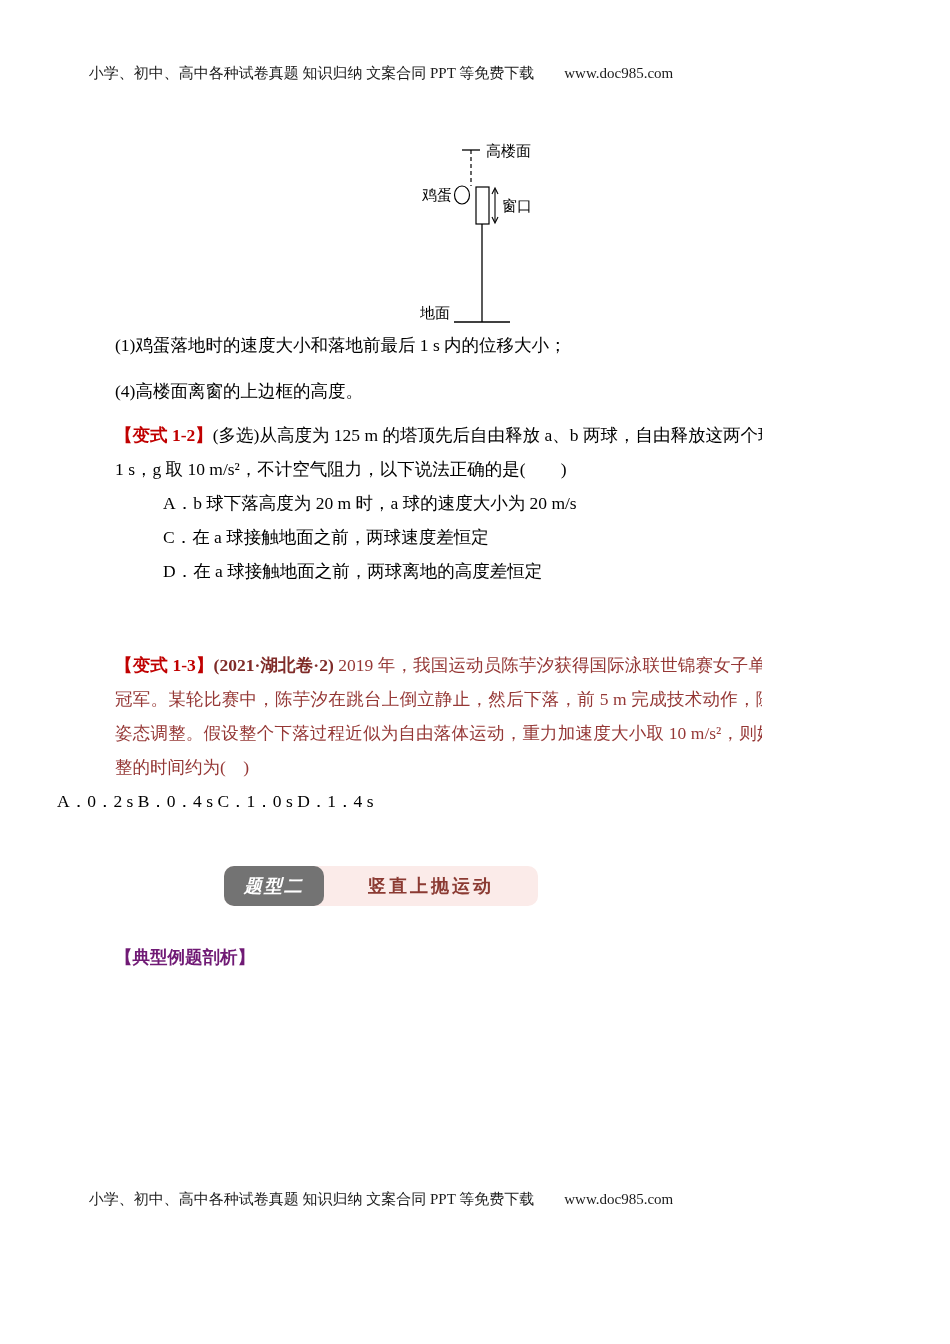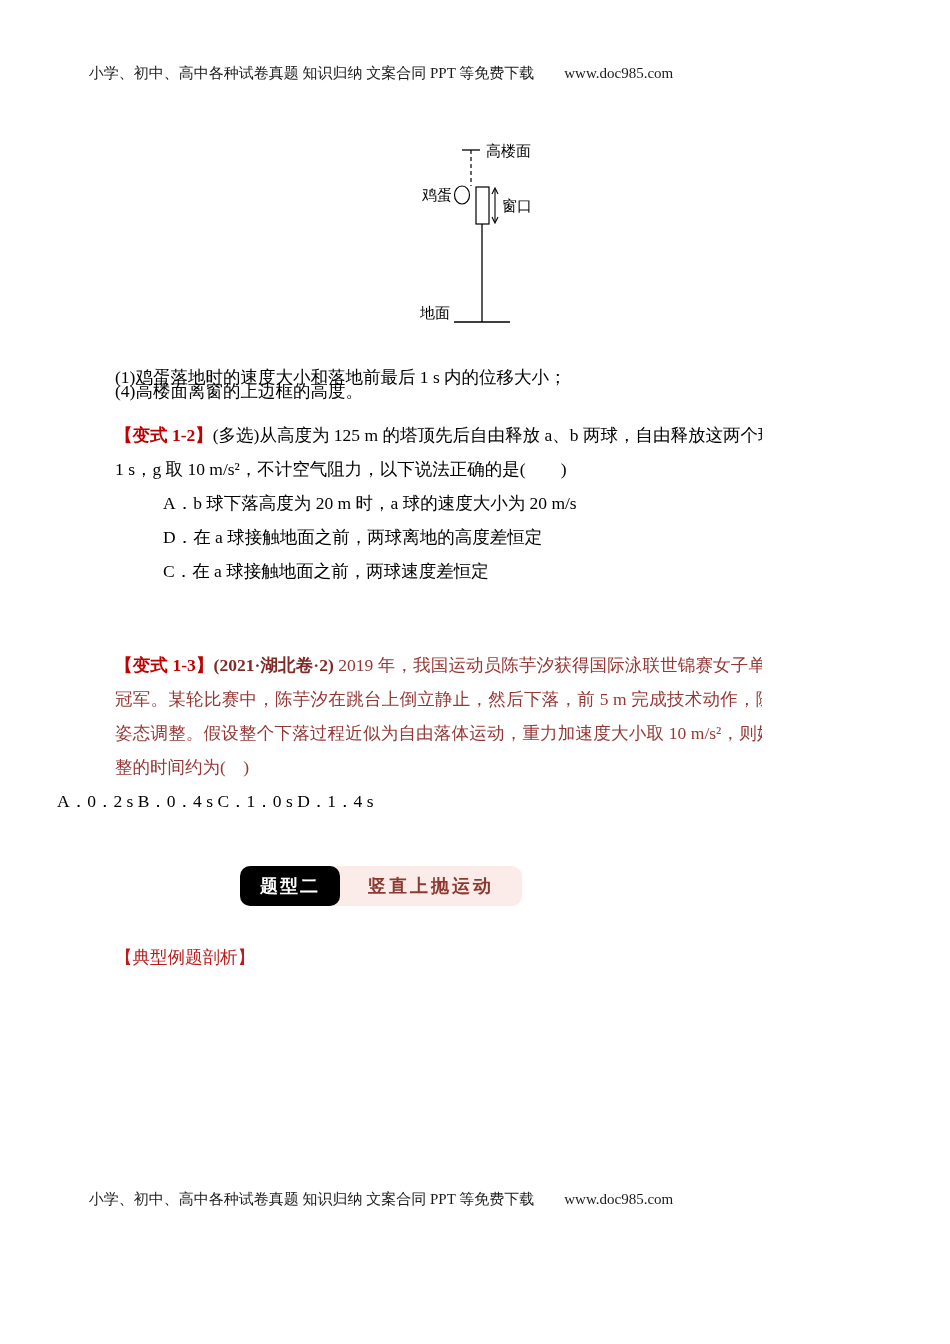--- a/index.html
+++ b/index.html
@@ -27,53 +27,54 @@
   .para {
     position:absolute; left:115px; width:748px;
     font-size:17.5px; line-height:34px;
     text-align:justify;
   }
 
   .tag-red { color:#c00000; font-weight:bold; }
   .maroon { color:#953735; }
   .cite-bold { color:#7f2b28; font-weight:bold; }
 
-  .pos-q1 { top:360px; }
+  .pos-q1 { top:328px; }
   .pos-q2 { top:374px; }
   .pos-v12 { top:418px; }
   .pos-v13 { top:648px; }
   .pos-section { top:940px; }
   .pos-ex2 { top:982px; }
 
   .options div { line-height:34px;margin-left:48px; }
   .options-line { margin-left:-58px; line-height:34px; color:#000; }
 
   .badge-row {
     position:absolute; top:866px; left:0; width:100%;
     display:flex; justify-content:center;
   }
   .badge {
     display:inline-flex; align-items:center;
     background:#fbebe9; border-radius:10px;
     font-family:"Liberation Sans","DejaVu Sans",sans-serif;
   }
   .badge-label {
-    background:#000000; color:#ffffff;
+    background:#737373; color:#ffffff;
     font-weight:bold; font-size:18px;
     padding:8px 20px; border-radius:10px;
     letter-spacing:2px;
+    font-style:italic;
   }
   .badge-title {
     color:#8b3a32; font-weight:bold; font-size:18px;
-    padding:8px 28px; letter-spacing:3px;
+    padding:8px 44px; letter-spacing:3px;
   }
 
   .section-hdr {
     position:absolute; left:115px;
-    font-size:17.5px; font-weight:normal; color:#b91c1c;
+    font-size:17.5px; font-weight:bold; color:#701a75;
     line-height:34px;
   }
 
   .fig-svg text { font-size:15px; fill:#000; font-family:"Liberation Serif","DejaVu Serif",serif; }
 </style>
 </head>
 <body>
 
 <div class="page">
 
@@ -108,22 +109,22 @@
 
   <div class="para pos-q1">(1)鸡蛋落地时的速度大小和落地前最后 1 s 内的位移大小；</div>
   <div class="para pos-q2">(4)高楼面离窗的上边框的高度。</div>
 
   <div class="para pos-v12">
     <div>
       <span class="tag-red">【变式 1-2】</span><span>(多选)从高度为 125 m 的塔顶先后自由释放 a、b 两球，自由释放这两个球的时间差为 1 s，g 取 10 m/s²，不计空气阻力，以下说法正确的是(　　)</span>
     </div>
     <div class="options">
       <div>A．b 球下落高度为 20 m 时，a 球的速度大小为 20 m/s</div>
+      <div>C．在 a 球接触地面之前，两球速度差恒定</div>
       <div>D．在 a 球接触地面之前，两球离地的高度差恒定</div>
-      <div>C．在 a 球接触地面之前，两球速度差恒定</div>
     </div>
   </div>
 
   <div class="para pos-v13">
     <div>
       <span class="tag-red">【变式 1-3】</span><span class="cite-bold">(2021·湖北卷·2)</span><span class="maroon"> 2019 年，我国运动员陈芋汐获得国际泳联世锦赛女子单人 10 米跳台冠军。某轮比赛中，陈芋汐在跳台上倒立静止，然后下落，前 5 m 完成技术动作，随后 5 m 完成姿态调整。假设整个下落过程近似为自由落体运动，重力加速度大小取 10 m/s²，则她用于姿态调整的时间约为(　)</span>
     </div>
     <div class="options-line">A．0．2 s B．0．4 s C．1．0 s D．1．4 s</div>
   </div>
 

